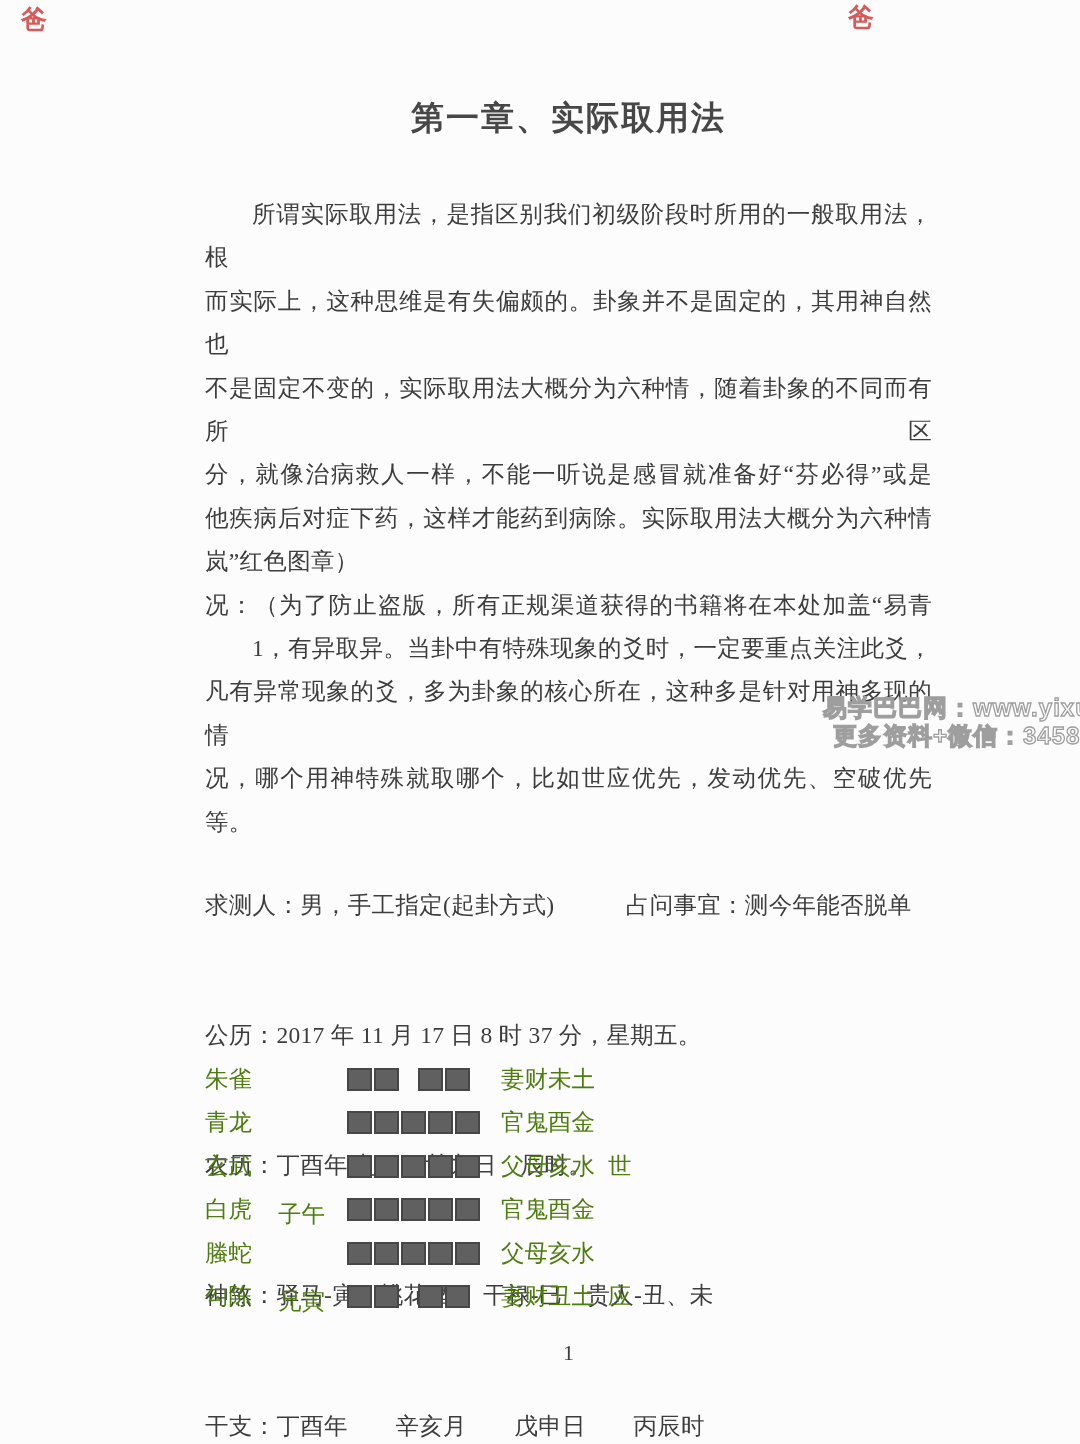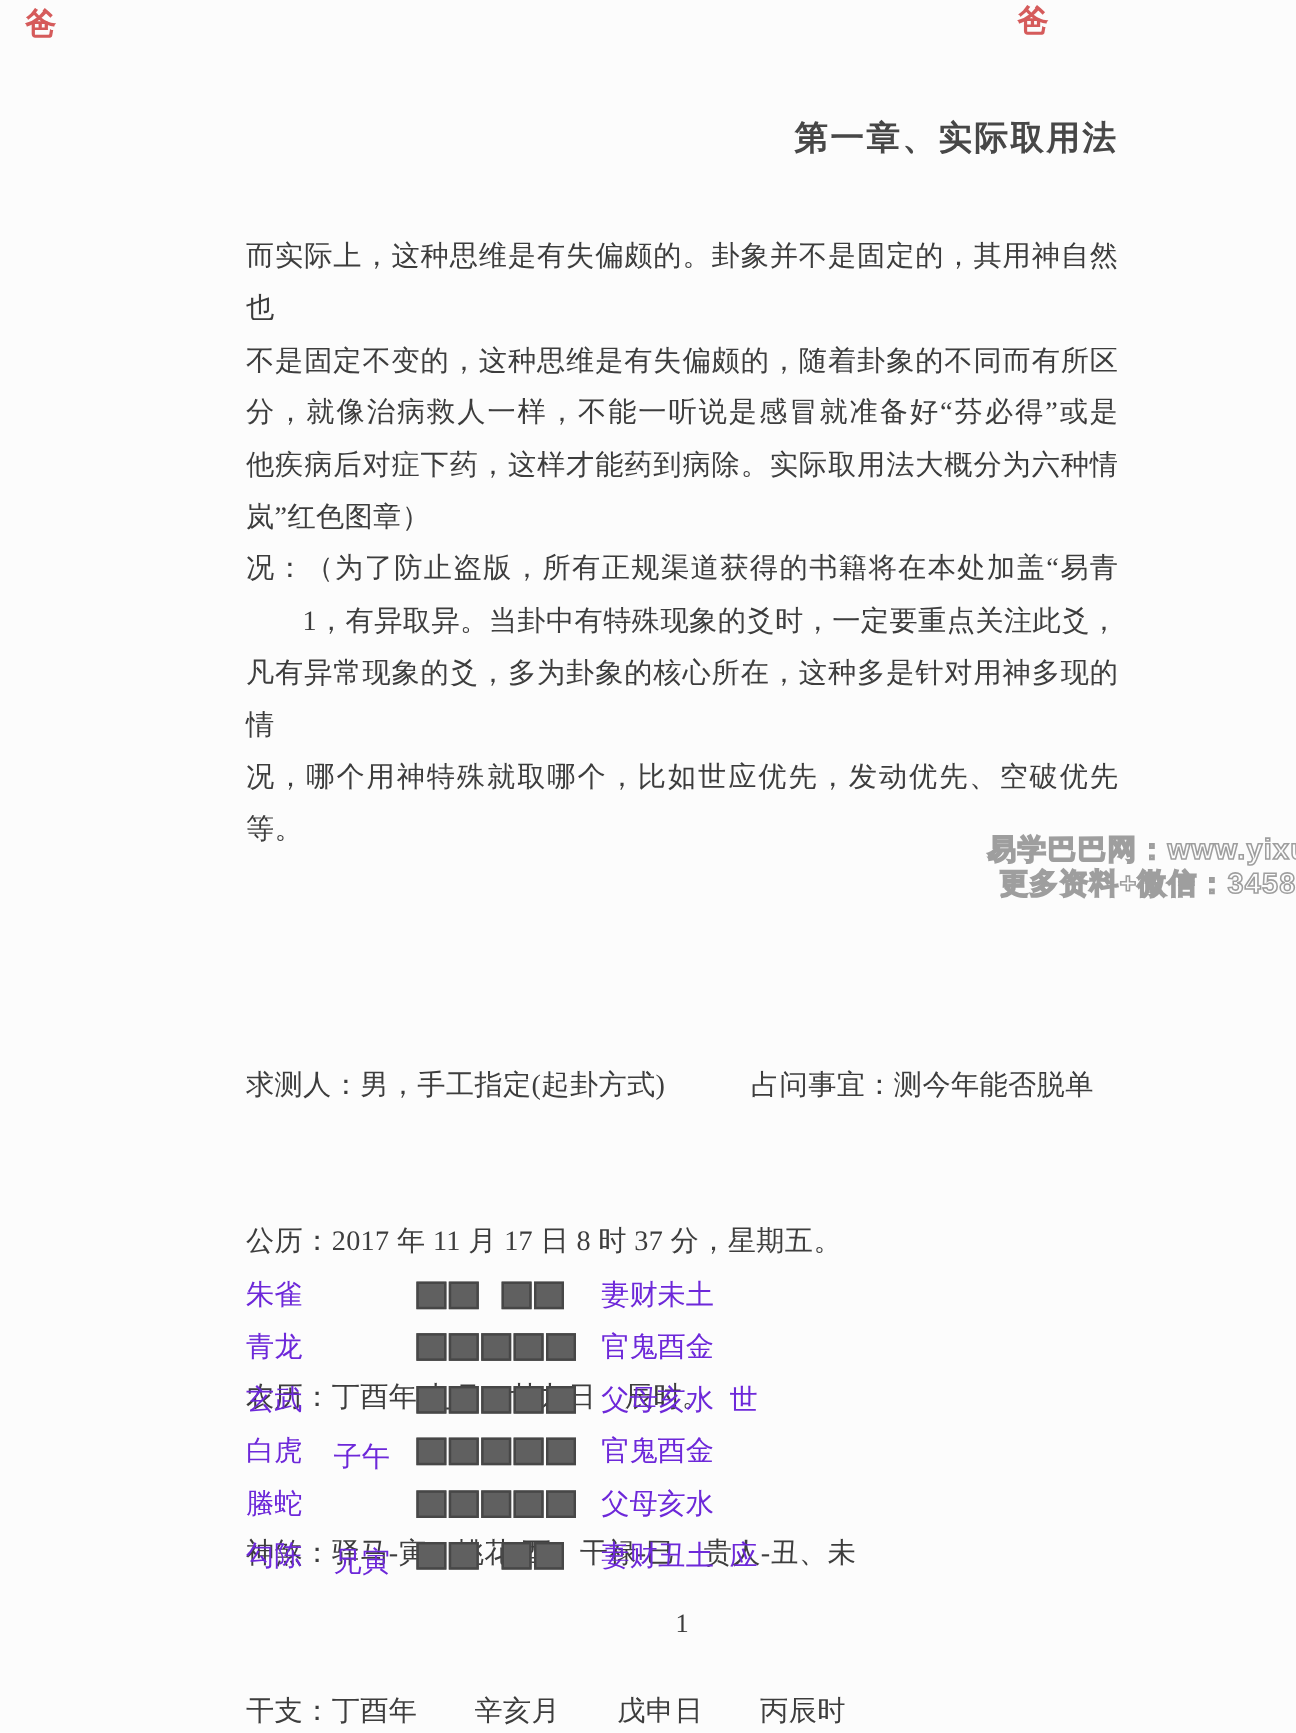--- a/index.html
+++ b/index.html
@@ -8,40 +8,40 @@
     background:#fcfcfc;color:#3d3d3d;
     font-family:"Liberation Serif","DejaVu Serif",serif;
   }
   
   .corner-mark{position:absolute;font-size:26px;font-weight:bold;opacity:.85;}
   .corner-mark.left{left:21px;top:2px;}
   .corner-mark.right{left:848px;top:0px;}
   
   .title{
     position:absolute;left:205px;top:96px;width:727px;
-    text-align:right;font-size:28px;font-weight:bold;color:#474747;
+    text-align:center;font-size:33px;font-weight:bold;color:#474747;
     letter-spacing:2px;
   }
   
   .body-text{
     position:absolute;left:205px;top:193px;width:727px;
     font-size:23.5px;line-height:43.4px;color:#3d3d3d;letter-spacing:.3px;
   }
   .jline{text-align:justify;text-align-last:justify;}
   .jline.end{text-align-last:left;}
   .jline.indent{text-indent:2em;}
   
   .info-block{
     position:absolute;left:205px;top:797px;width:780px;
     font-size:23.5px;line-height:43.4px;color:#3d3d3d;letter-spacing:.3px;
     white-space:pre;
   }
   .info-line{height:43.4px;}
   
-  .hex-row{position:absolute;left:0;width:1080px;height:30px;font-size:23.5px;color:#6d28d9;}
+  .hex-row{position:absolute;left:0;width:1080px;height:30px;font-size:23.5px;color:#4d7c0f;}
   .hex-row .god{position:absolute;left:205px;top:0;}
   .hex-row .hidden-spirit{position:absolute;left:278px;top:0;margin-top:48px;}
   .hex-row .hex-bar{position:absolute;left:347px;top:5px;display:flex;}
   .hex-row .lbl{position:absolute;left:501px;top:0;}
   .hex-row .mark{position:absolute;left:608px;top:0;}
   .cell{display:inline-block;width:21px;height:19px;background:#606060;
         border:2px solid #474747;margin-right:2px;}
   .gap{display:inline-block;width:17px;height:19px;}
   
   .watermark{
@@ -63,22 +63,23 @@
 <body>
 
 <div class="page">
 
   <span class="corner-mark left" style="color:#cf4040;">爸</span>
   <span class="corner-mark right" style="color:#cf4040;">爸</span>
 
   <div class="title">第一章、实际取用法</div>
 
   <div class="body-text">
+    <div class="jline indent">所谓实际取用法，是指区别我们初级阶段时所用的一般取用法，根</div>
     <div class="jline">而实际上，这种思维是有失偏颇的。卦象并不是固定的，其用神自然也</div>
-    <div class="jline">不是固定不变的，这种思维是有失偏颇的，随着卦象的不同而有所区</div>
+    <div class="jline">不是固定不变的，实际取用法大概分为六种情，随着卦象的不同而有所区</div>
     <div class="jline">分，就像治病救人一样，不能一听说是感冒就准备好“芬必得”或是</div>
     <div class="jline">他疾病后对症下药，这样才能药到病除。实际取用法大概分为六种情</div>
     <div class="jline end">岚”红色图章）</div>
     <div class="jline">况：（为了防止盗版，所有正规渠道获得的书籍将在本处加盖“易青</div>
     <div class="jline indent">1，有异取异。当卦中有特殊现象的爻时，一定要重点关注此爻，</div>
     <div class="jline">凡有异常现象的爻，多为卦象的核心所在，这种多是针对用神多现的情</div>
     <div class="jline end">况，哪个用神特殊就取哪个，比如世应优先，发动优先、空破优先等。</div>
   </div>
 
   <div class="info-block">

